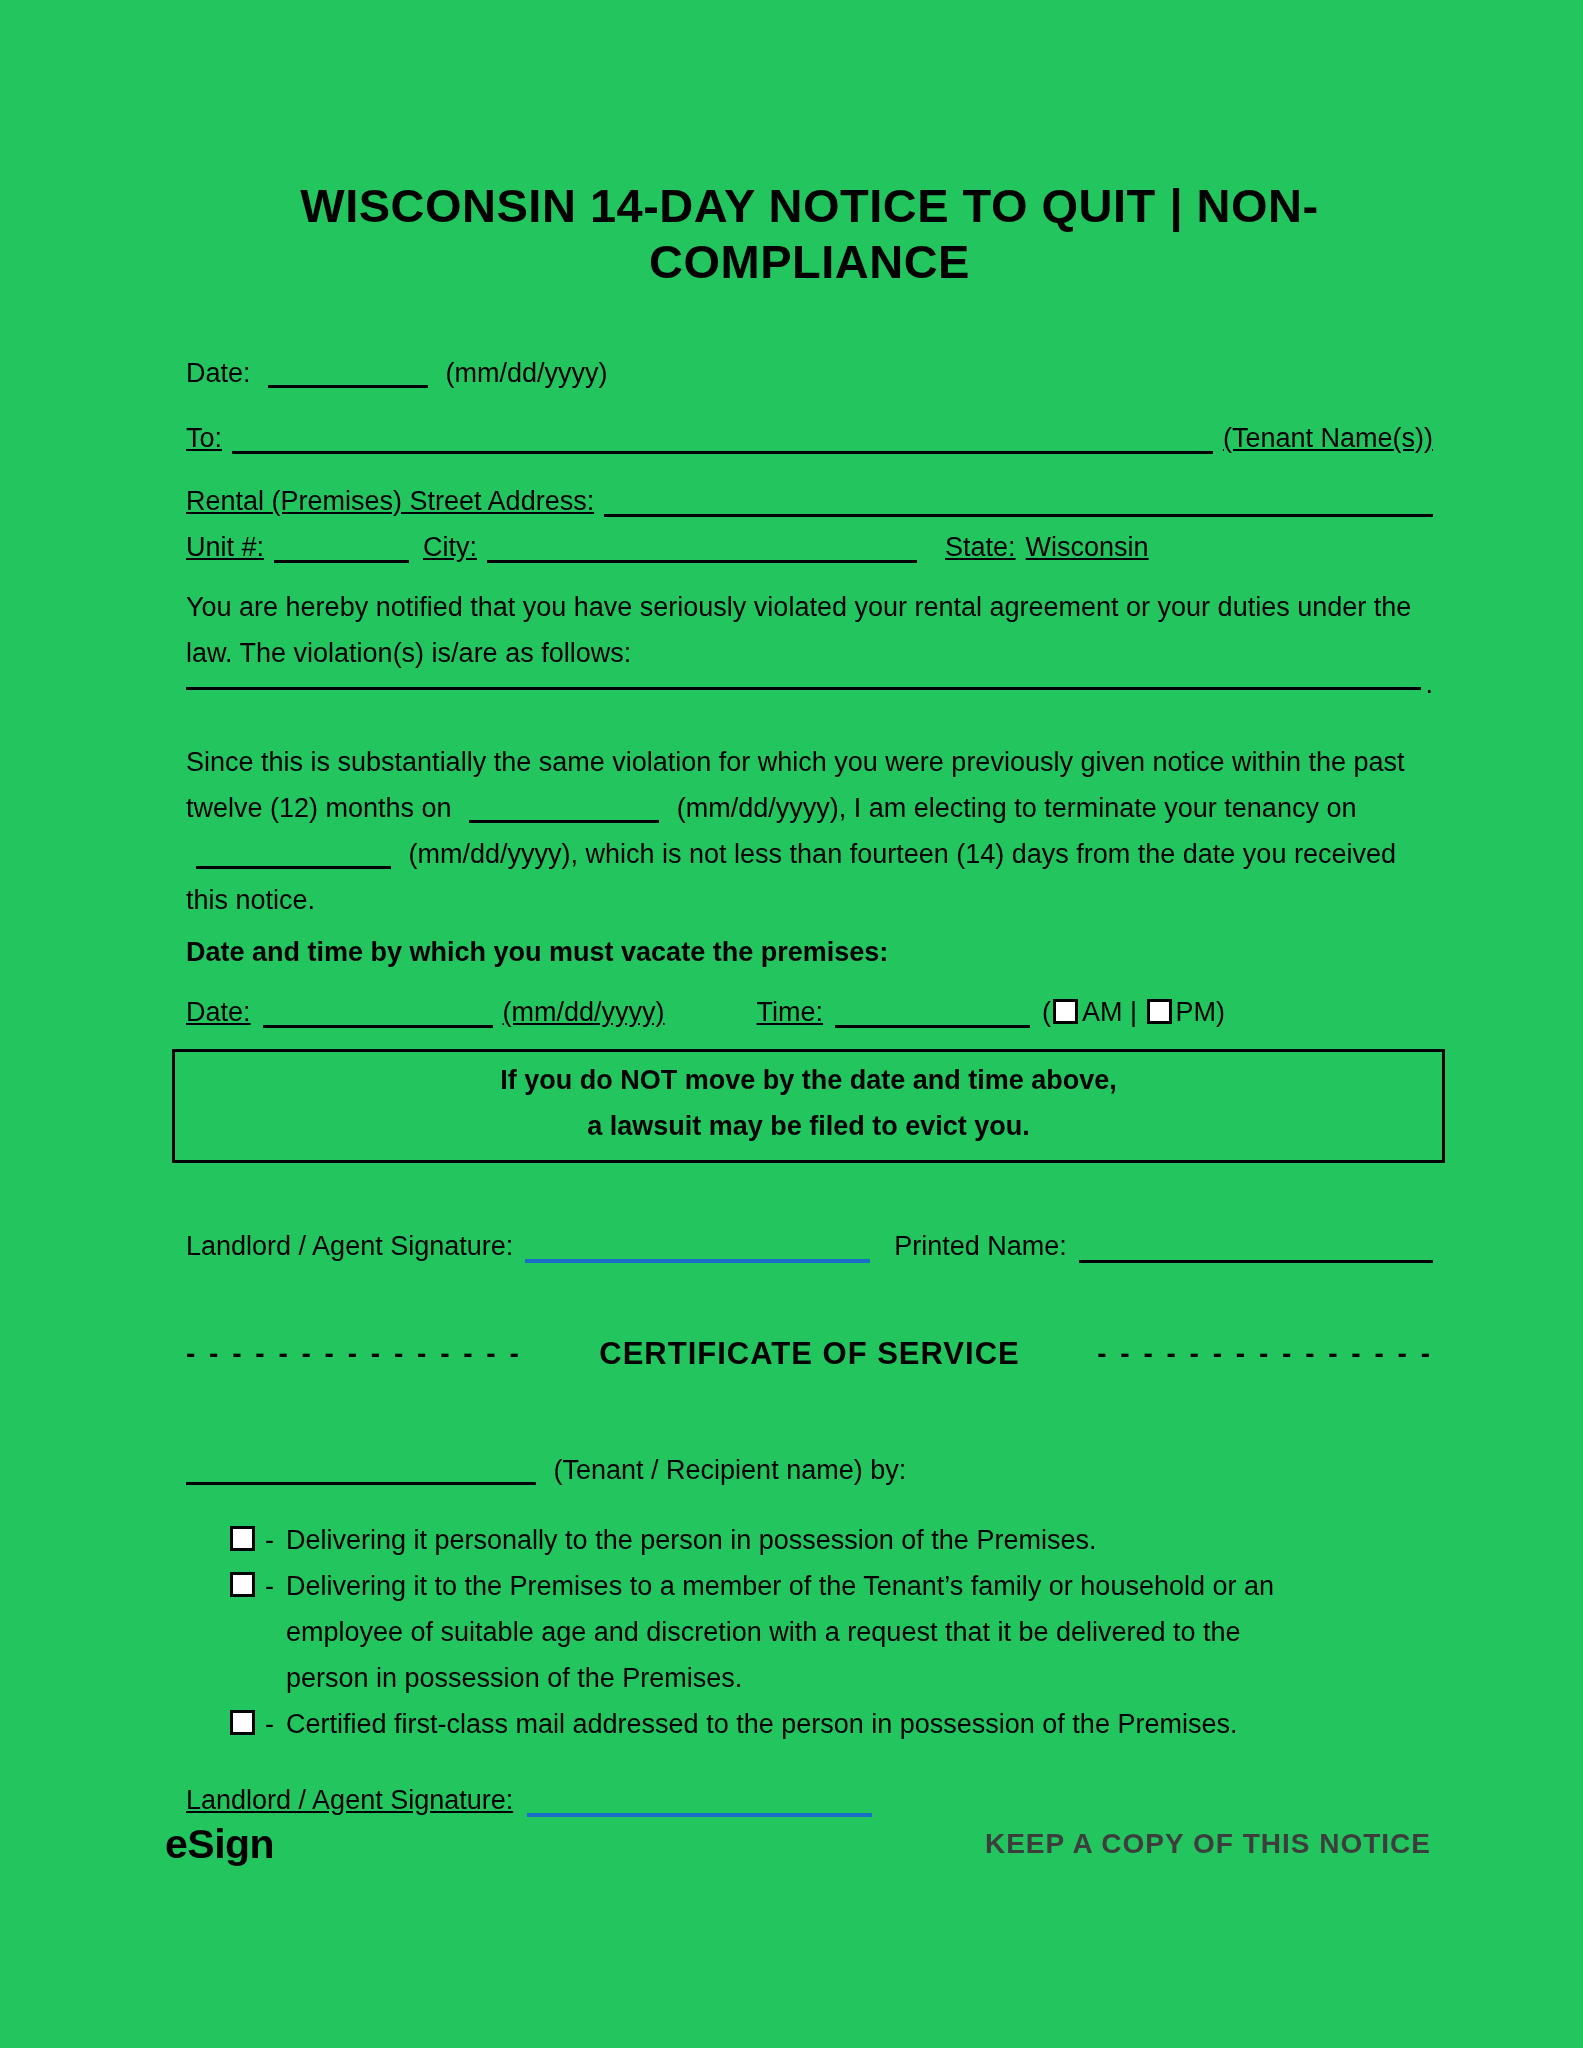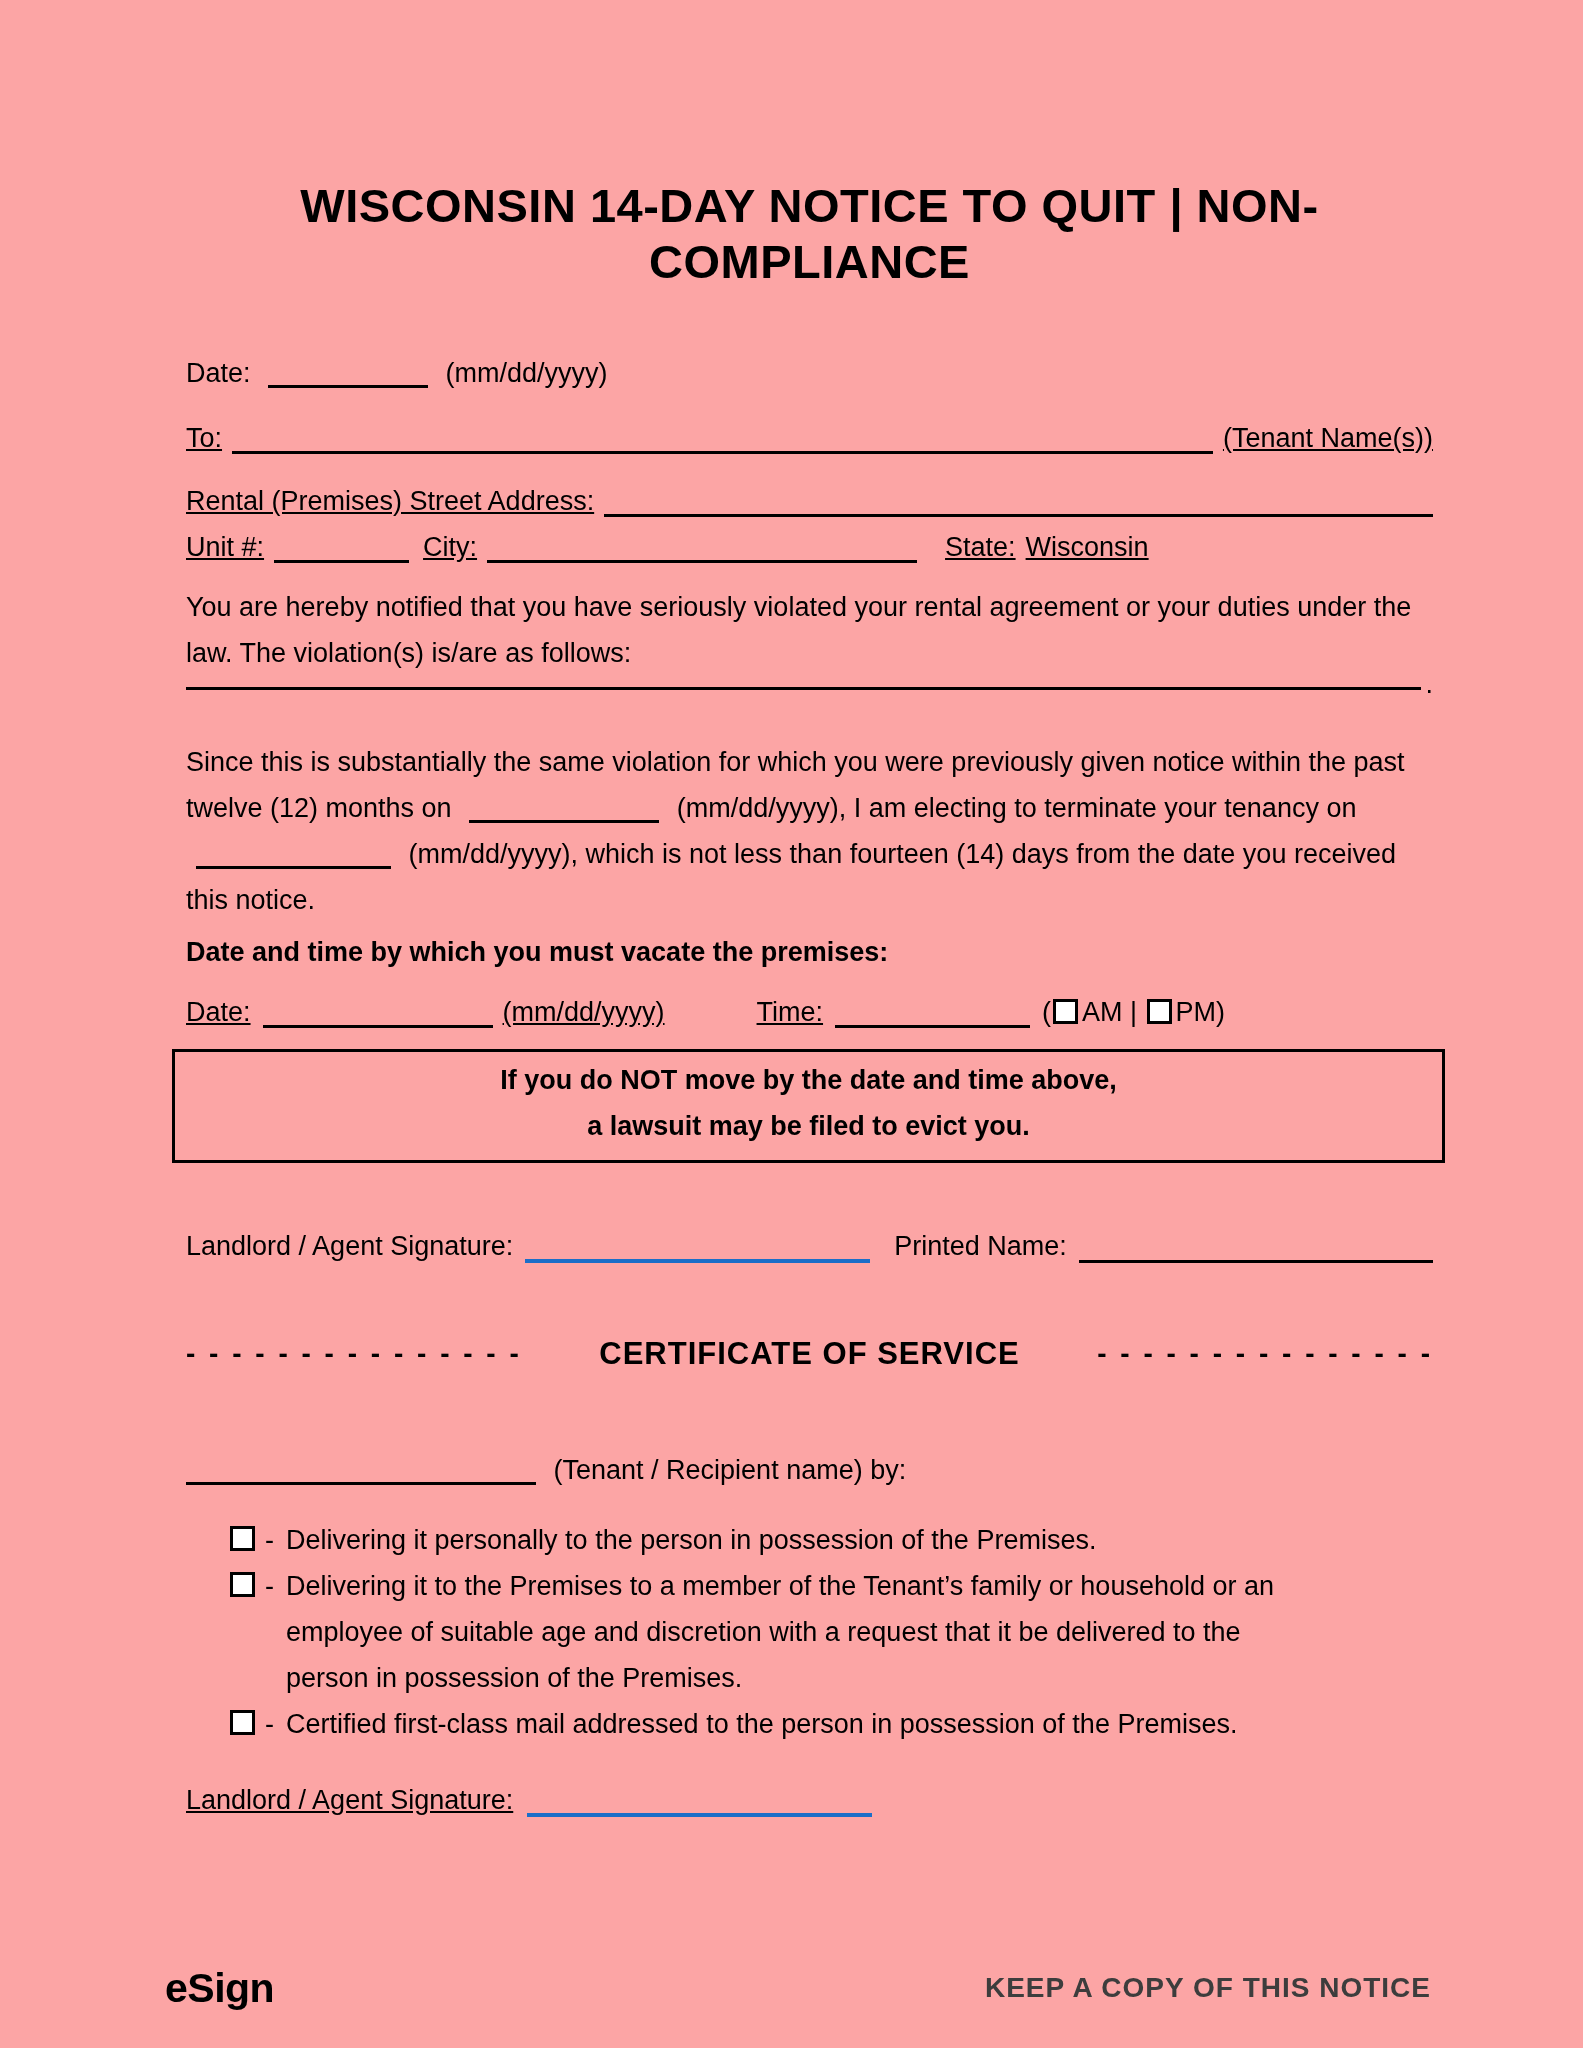--- a/index.html
+++ b/index.html
@@ -1,21 +1,21 @@
 <!DOCTYPE html>
 <html style="--sig-blue: #1b6ec8;"><head>
 <meta charset="utf-8">
 <style>
   * { margin:0; padding:0; box-sizing:border-box; }
   html,body { background:#888; }
   .page {
     position:relative;
     width:1583px; height:2048px;
     margin:0 auto;
-    background:#fca5a5;
+    background:#22c55e;
     color:#000;
     font-family:"Liberation Sans","DejaVu Sans",sans-serif;
     font-size:27px;
     line-height:46px;
     overflow:hidden;
   }
   .content { padding:178px 150px 0 186px; }
 
   .doc-title {
     font-size:47px; line-height:56px; font-weight:bold;
@@ -85,21 +85,21 @@
   .methods { margin-top:24px; padding-left:44px; }
   .method { display:flex; align-items:flex-start; }
   .method .checkbox { flex:0 0 25px; margin-top:9px; }
   .method .dash { padding:0 12px 0 10px; }
   .method .txt { max-width:1010px; }
 
   .sig2-row { display:flex; align-items:flex-end; margin-top:30px; }
   .sig2-row .blank { margin:0 0 6px 14px; }
 
   .footer {
-    position:absolute; left:165px; right:152px; top:1964px;
+    position:absolute; left:165px; right:152px; top:1820px;
     display:flex; justify-content:space-between; align-items:flex-start;
   }
   .logo { font-size:41px; font-weight:bold; letter-spacing:-0.5px; line-height:48px; }
   .footer-note { font-size:28px; font-weight:bold; letter-spacing:1px; color:#3d3d3d; line-height:48px; }
 </style>
 </head>
 <body>
 
 <div class="page">
   <div class="content">

